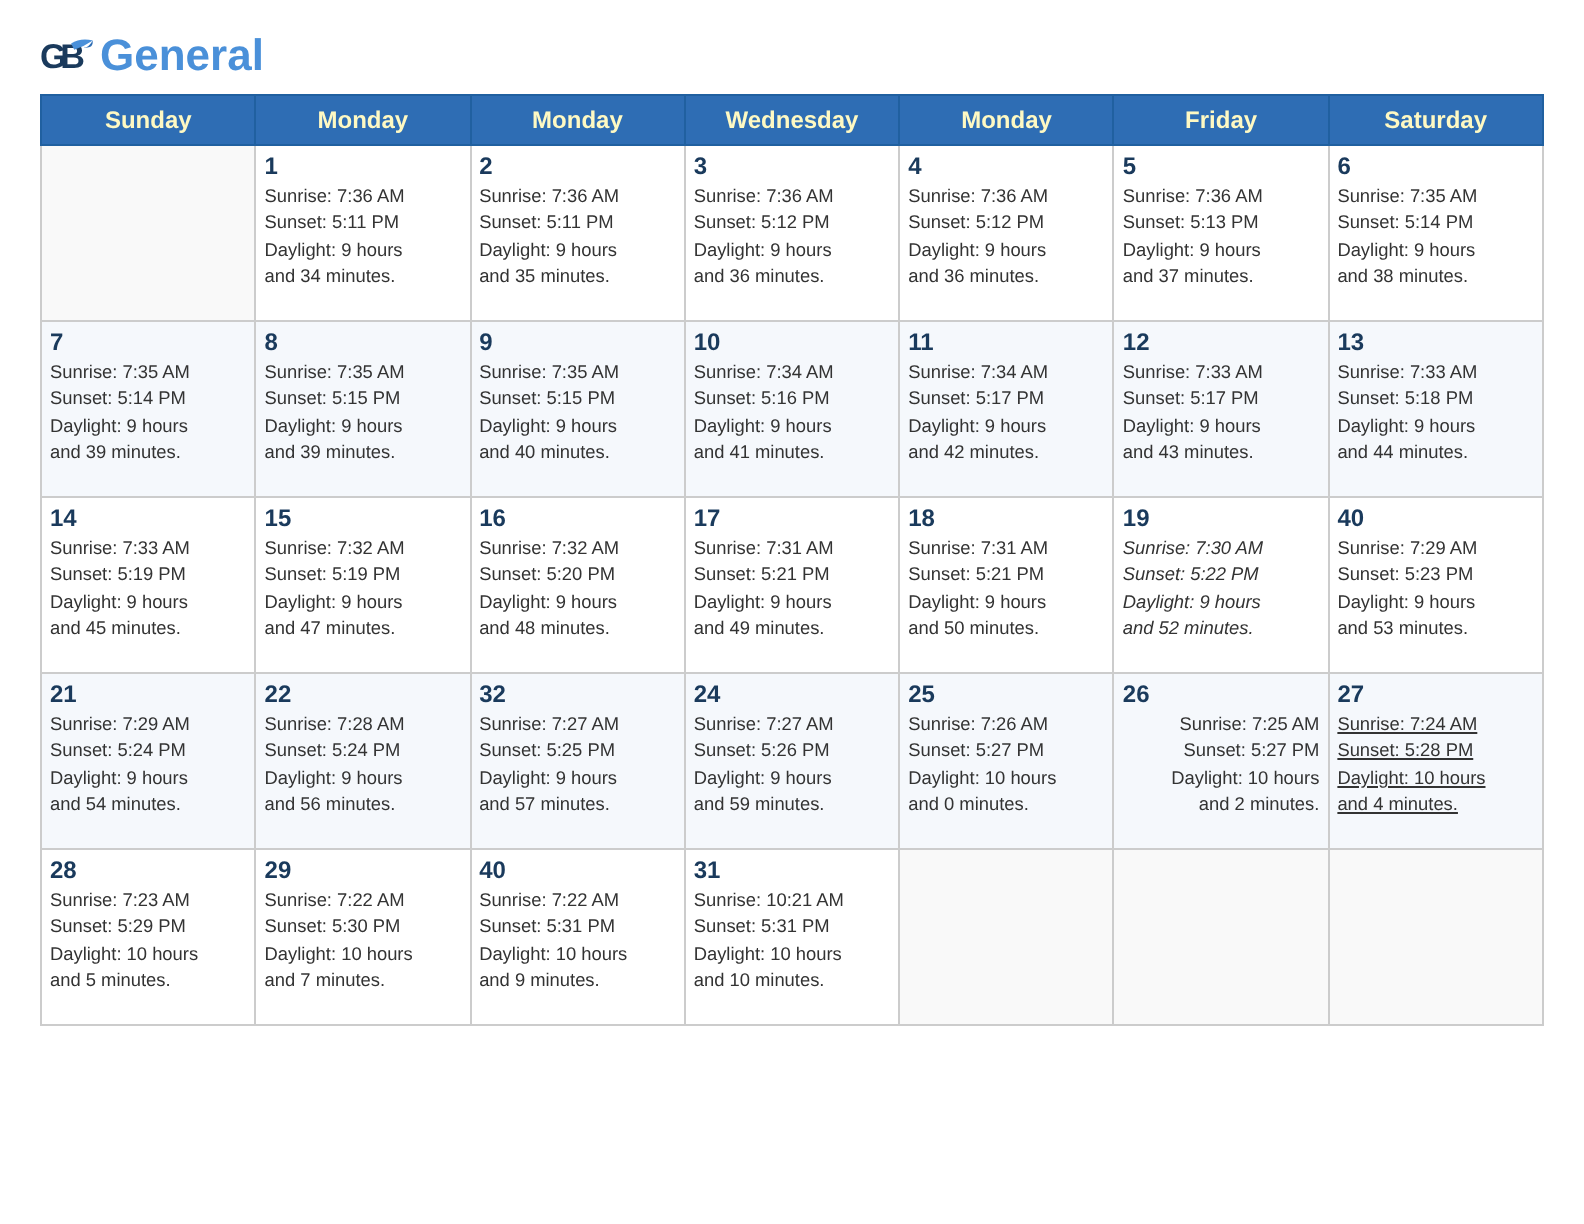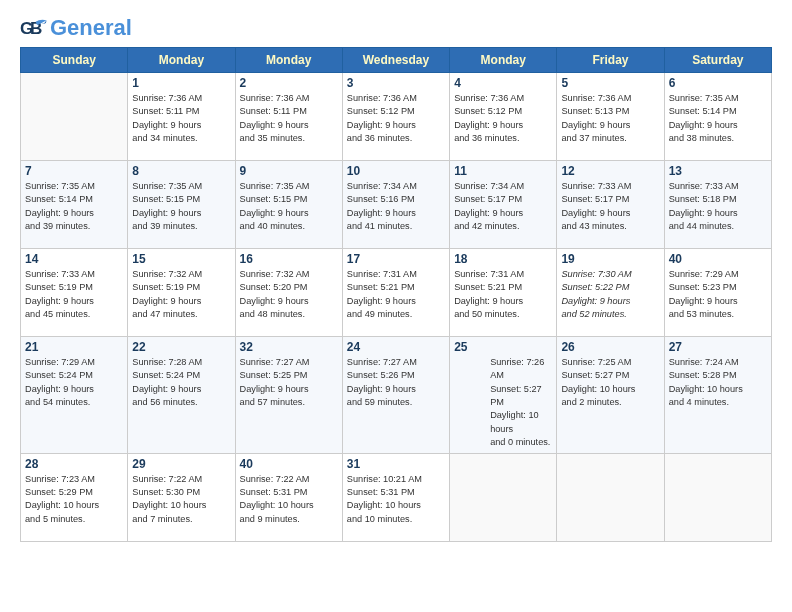--- a/index.html
+++ b/index.html
@@ -306,35 +306,35 @@
           </td>
           <td>
             <span class="day-number">24</span>
             <div class="day-info" style="white-space: pre-line;">Sunrise: 7:27 AM
 Sunset: 5:26 PM
 Daylight: 9 hours
 and 59 minutes.</div>
           </td>
           <td>
             <span class="day-number">25</span>
-            <div class="day-info" style="white-space: pre-line; margin-left: 36px;">Sunrise: 7:26 AM
+            <div class="day-info" style="white-space: pre-line;">Sunrise: 7:26 AM
 Sunset: 5:27 PM
 Daylight: 10 hours
 and 0 minutes.</div>
           </td>
           <td>
             <span class="day-number">26</span>
-            <div class="day-info" style="white-space: pre-line;">Sunrise: 7:25 AM
+            <div class="day-info" style="white-space: pre-line; text-align: right;">Sunrise: 7:25 AM
 Sunset: 5:27 PM
 Daylight: 10 hours
 and 2 minutes.</div>
           </td>
           <td>
             <span class="day-number">27</span>
-            <div class="day-info" style="white-space: pre-line;">Sunrise: 7:24 AM
+            <div class="day-info" style="white-space: pre-line; text-decoration: underline;">Sunrise: 7:24 AM
 Sunset: 5:28 PM
 Daylight: 10 hours
 and 4 minutes.</div>
           </td>
         </tr>
         <tr>
           <td>
             <span class="day-number">28</span>
             <div class="day-info" style="white-space: pre-line;">Sunrise: 7:23 AM
 Sunset: 5:29 PM

